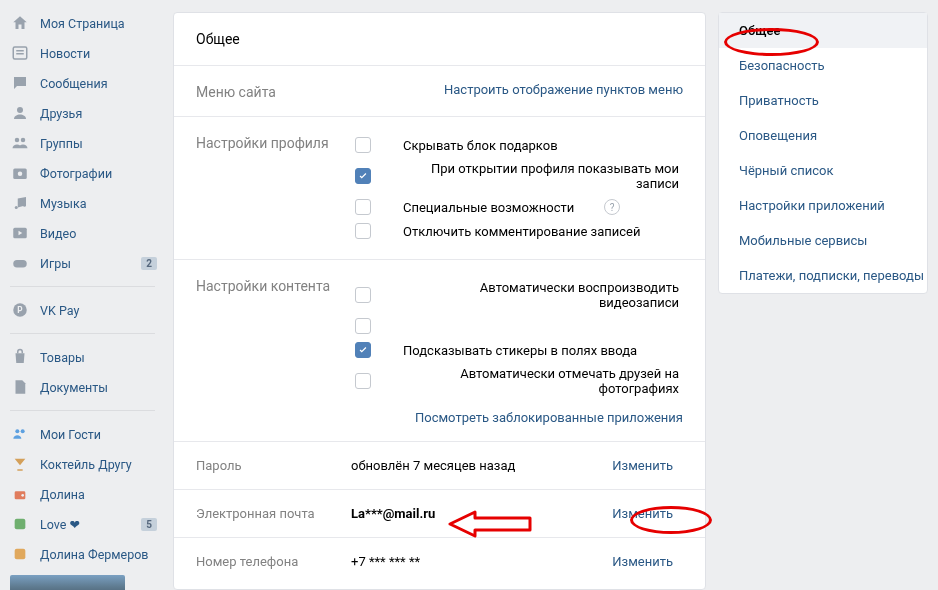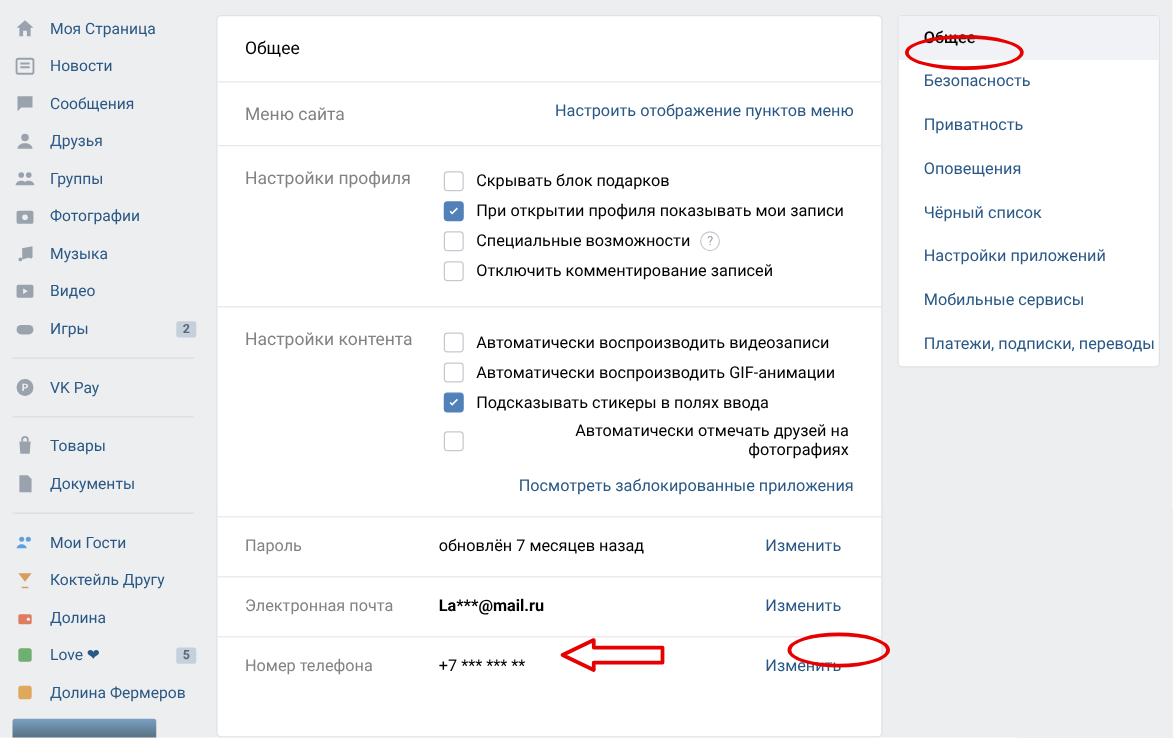--- a/index.html
+++ b/index.html
@@ -94,20 +94,21 @@
   font-size: 14px;
   padding-top: 2px;
 }
 .row-content { flex: 1; text-align: right; }
 .link { color: #2a5885; cursor: pointer; }
 .chk-line {
   display: flex;
   align-items: center;
   padding: 4px 4px;
   color: #000;
+  gap: 22px;
 }
 .chkbox {
   width: 16px;
   height: 16px;
   border: 1px solid #c5c9cf;
   border-radius: 3px;
   margin-right: 10px;
   display: flex;
   align-items: center;
   justify-content: center;
@@ -396,21 +397,20 @@
       <div class="row">
         <div class="row-label">Настройки контента</div>
         <div class="row-content" id="content-opts">
             <div class="chk-line">
     <span class="chkbox "></span>
     <span>Автоматически воспроизводить видеозаписи</span>
 
   </div>
             <div class="chk-line">
     <span class="chkbox "></span>
-    <span>Автоматически воспроизводить GIF-анимации</span>
 
   </div>
             <div class="chk-line">
     <span class="chkbox checked">
                 <svg width="10" height="10" viewBox="0 0 24 24">
                   <path d="M5 12l4 4L19 6" stroke="#fff" stroke-width="3" fill="none"></path>
                 </svg>
               </span>
     <span>Подсказывать стикеры в полях ввода</span>
 

